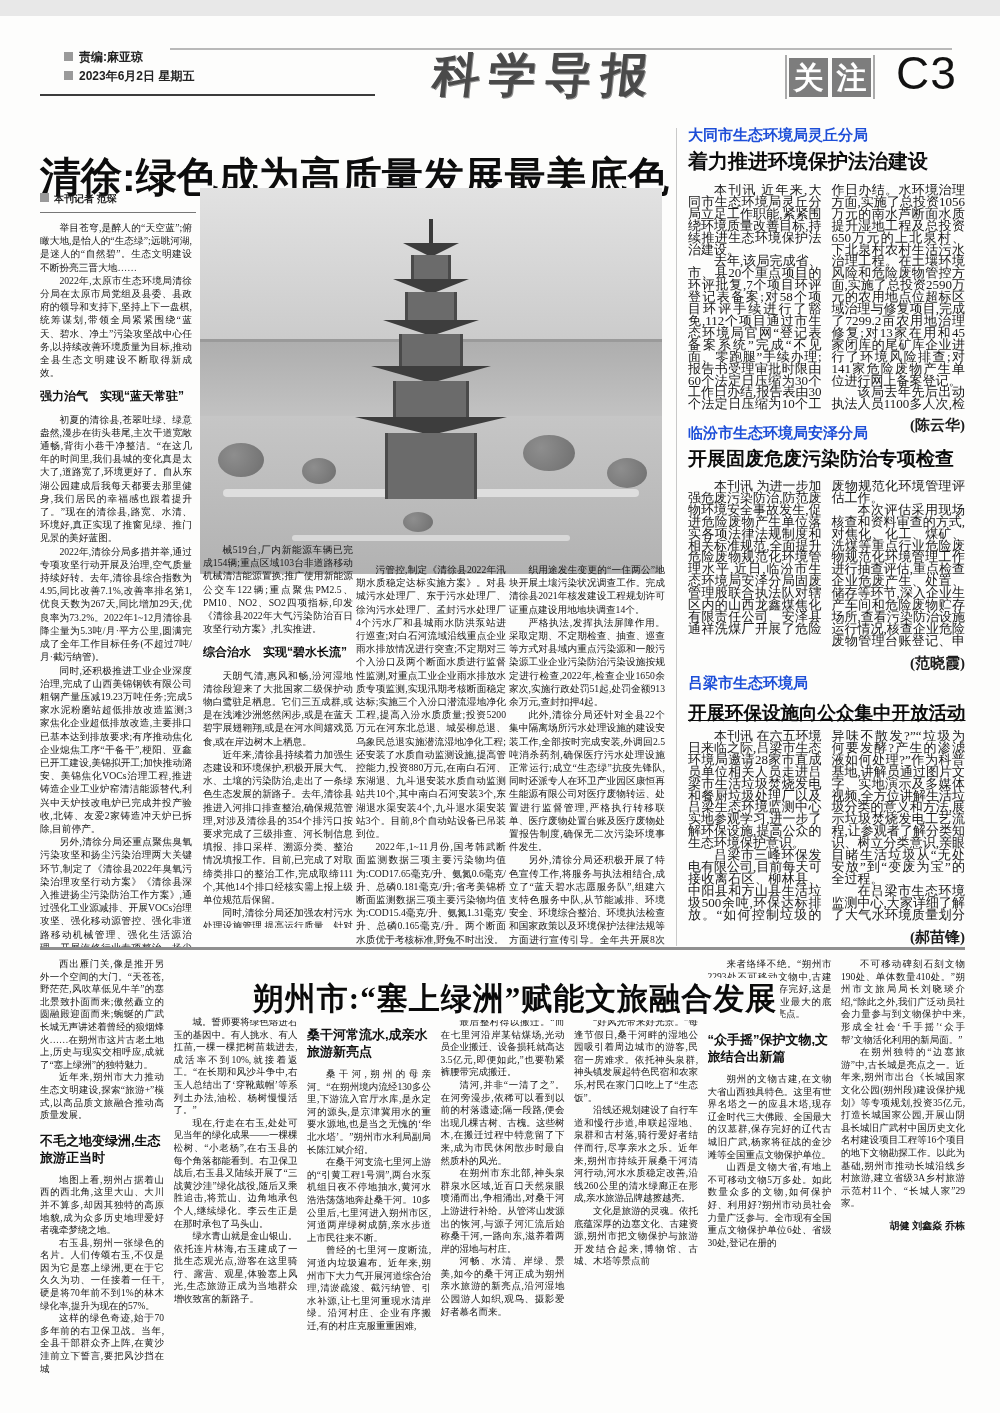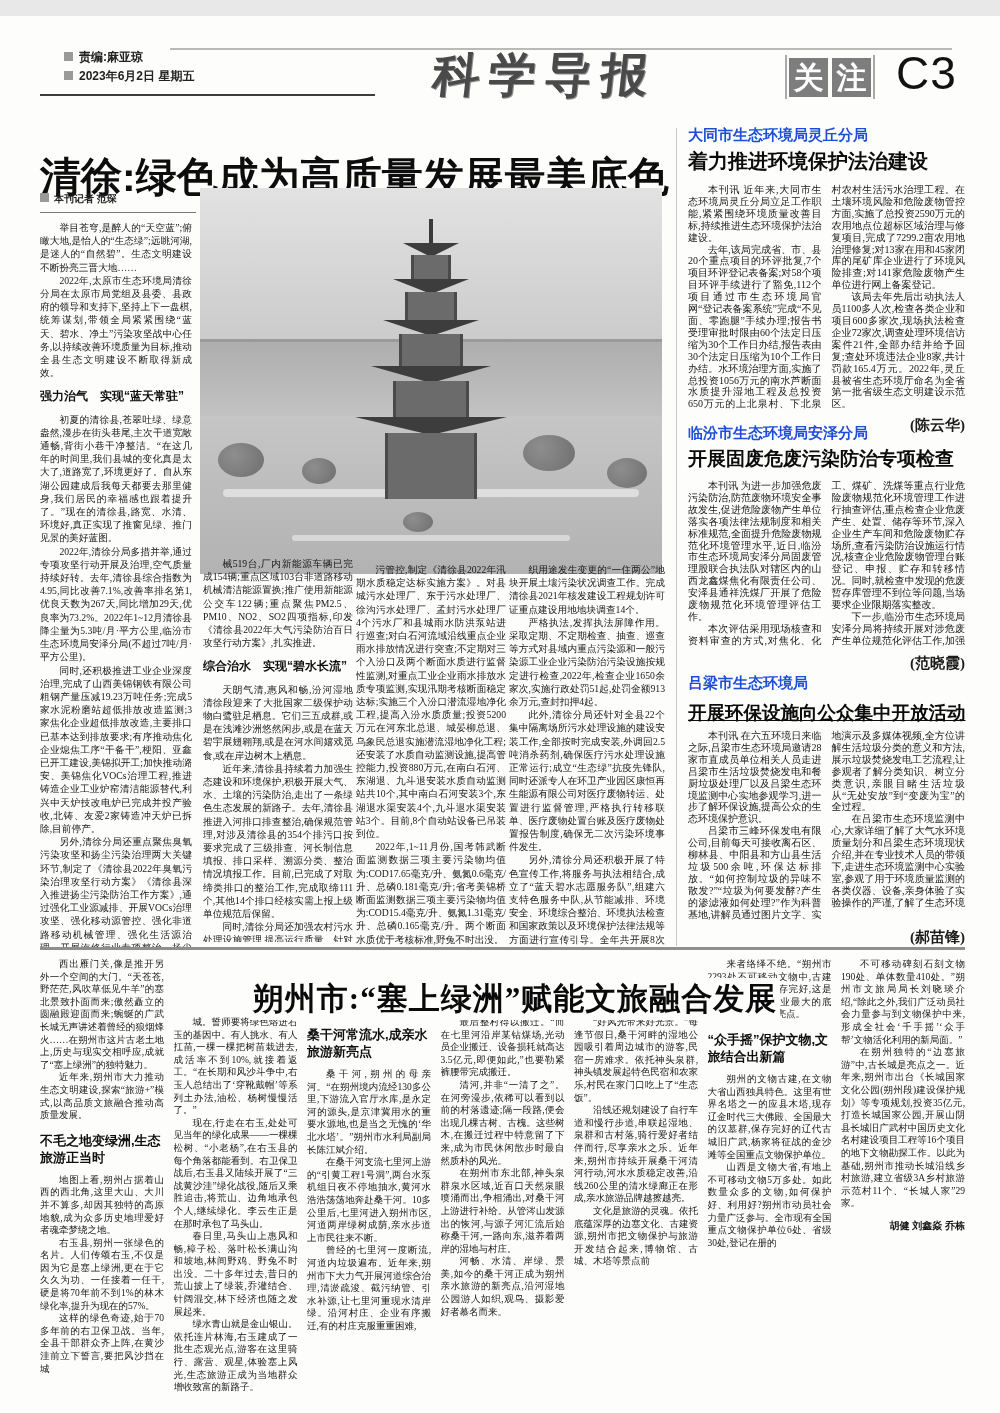--- a/index.html
+++ b/index.html
@@ -43,21 +43,21 @@
   .pg-body{position:absolute;left:50%;transform:translateX(-50%);background:#6b6b6b;border-left:3px solid #4a4a4a;border-right:3px solid #4a4a4a;}
   .news p{margin:0;text-indent:2em;text-align:justify;}
   .mcol{position:absolute;overflow:hidden;font-size:9.7px;line-height:13.2px;color:#161616;}
   .mcol .sub{font-family:"Liberation Sans","DejaVu Sans",sans-serif;font-size:12px;font-weight:bold;
              margin:11px 0 9px;text-indent:0;color:#0f0f0f;}
   
   .rail{position:absolute;left:688px;top:110px;width:277px;height:822px;}
   .kicker{position:absolute;font-family:"Liberation Sans",sans-serif;font-weight:bold;font-size:15px;color:#1d4ed8;}
   .rhl{position:absolute;font-family:"Liberation Sans","DejaVu Sans",sans-serif;font-weight:bold;color:#0c0c0c;white-space:nowrap;}
   .rbody{position:absolute;width:277px;column-count:2;column-gap:10px;column-fill:auto;overflow:hidden;
-         font-size:10px;line-height:11.9px;color:#161616;}
+         font-size:13px;line-height:11.9px;color:#161616;}
   .rsig{position:absolute;width:277px;text-align:right;font-weight:bold;font-size:15px;}
   
   .thick-rule{position:absolute;left:40px;top:931px;width:925px;height:3px;background:#8f8f8f;}
   .bottom{position:absolute;left:40px;top:942px;width:925px;height:462px;}
   .bt-hl{position:absolute;left:210px;top:-6px;width:530px;background:#fdfdfc;text-align:center;
          font-family:"Liberation Serif","DejaVu Serif",serif;font-weight:bold;font-size:31px;
          letter-spacing:1px;color:#0a0a0a;white-space:nowrap;z-index:2;}
   .bcols{position:absolute;left:0;top:0;width:925px;height:462px;display:flex;justify-content:space-between;}
   .bcol{width:124px;height:462px;overflow:hidden;font-size:9.5px;line-height:12.6px;color:#161616;}
   .bcol.pad{padding-top:58px;height:404px;}
@@ -117,25 +117,25 @@
       <div class="tree" style="left:70%;top:64%;width:52px;height:36px;"></div>
       <div class="tree" style="left:88%;top:70%;width:40px;height:30px;"></div>
       <div class="tree" style="left:44%;top:84%;width:30px;height:20px;"></div>
     </div>
 
     <div class="mcol" style="left:0;top:95px;width:152px;height:727px;">
         <p>举目苍穹,是醉人的“天空蓝”;俯瞰大地,是怡人的“生态绿”;远眺河湖,是迷人的“自然碧”。生态文明建设不断扮亮三晋大地……</p>
         <p>2022年,太原市生态环境局清徐分局在太原市局党组及县委、县政府的领导和支持下,坚持上下一盘棋,统筹谋划,带领全局紧紧围绕“蓝天、碧水、净土”污染攻坚战中心任务,以持续改善环境质量为目标,推动全县生态文明建设不断取得新成效。</p>
         <h3 class="sub">强力治气　实现“蓝天常驻”</h3>
         <p>初夏的清徐县,苍翠吐绿、绿意盎然,漫步在街头巷尾,主次干道宽敞通畅,背街小巷干净整洁。“在这几年的时间里,我们县城的变化真是太大了,道路宽了,环境更好了。自从东湖公园建成后我每天都要去那里健身,我们居民的幸福感也跟着提升了。”现在的清徐县,路宽、水清、环境好,真正实现了推窗见绿、推门见景的美好蓝图。</p>
-        <p>2022年,清徐分局多措并举,通过专项攻坚行动开展及治理,空气质量持续好转。去年,清徐县综合指数为4.95,同比改善7.1%,改善率排名第1,优良天数为267天,同比增加29天,优良率为73.2%。2022年1~12月清徐县降尘量为5.3吨/月·平方公里,临汾市生态环境局安泽分局(不超过7吨/月·平方公里)。</p>
+        <p>2022年,清徐分局多措并举,通过专项攻坚行动开展及治理,空气质量持续好转。去年,清徐县综合指数为4.95,同比改善7.1%,改善率排名第1,优良天数为267天,同比增加29天,优良率为73.2%。2022年1~12月清徐县降尘量为5.3吨/月·平方公里,圆满完成了全年工作目标任务(不超过7吨/月·截污纳管)。</p>
         <p>同时,还积极推进工业企业深度治理,完成了山西美锦钢铁有限公司粗钢产量压减19.23万吨任务;完成5家水泥粉磨站超低排放改造监测;3家焦化企业超低排放改造,主要排口已基本达到排放要求;有序推动焦化企业熄焦工序“干备干”,梗阳、亚鑫已开工建设,美锦拟开工;加快推动潞安、美锦焦化VOCs治理工程,推进铸造企业工业炉窑清洁能源替代,利兴中天炉技改电炉已完成并投产验收,北铸、友爱2家铸造冲天炉已拆除,目前停产。</p>
         <p>另外,清徐分局还重点聚焦臭氧污染攻坚和扬尘污染治理两大关键环节,制定了《清徐县2022年臭氧污染治理攻坚行动方案》《清徐县深入推进扬尘污染防治工作方案》,通过强化工业源减排、开展VOCs治理攻坚、强化移动源管控、强化非道路移动机械管理、强化生活源治理、开展汽修行业专项整治、扬尘污染防治攻坚等7方面进行管控;并持续推进散煤清零攻坚。2022年,清徐县年农村地区清洁取暖计划改造625户,其中,“煤改电”30户,“煤改气”595户;基本实现平川地区的散煤清零工作;加大巩固“禁煤区”成果,建成区和已完成的清洁供暖改造农村已划定为“禁煤区”。</p>
       </div>
-    <div class="mcol" style="left:163px;top:431px;width:150px;height:385px;">
+    <div class="mcol" style="left:163px;top:417px;width:150px;height:385px;">
         <p>械519台,厂内新能源车辆已完成154辆;重点区域103台非道路移动机械清洁能源置换;推广使用新能源公交车122辆;重点聚焦PM2.5、PM10、NO2、SO2四项指标,印发《清徐县2022年大气污染防治百日攻坚行动方案》,扎实推进。</p>
         <h3 class="sub">综合治水　实现“碧水长流”</h3>
         <p>天朗气清,惠风和畅,汾河湿地清徐段迎来了大批国家二级保护动物白鹭驻足栖息。它们三五成群,或是在浅滩沙洲悠然闲步,或是在蓝天碧宇展翅翱翔,或是在河水间嬉戏觅食,或在岸边树木上栖息。</p>
         <p>近年来,清徐县持续着力加强生态建设和环境保护,积极开展大气、水、土壤的污染防治,走出了一条绿色生态发展的新路子。去年,清徐县推进入河排口排查整治,确保规范管理,对涉及清徐县的354个排污口按要求完成了三级排查、河长制信息填报、排口采样、溯源分类、整治情况填报工作。目前,已完成了对取缔类排口的整治工作,完成取缔111个,其他14个排口经核实需上报上级单位规范后保留。</p>
         <p>同时,清徐分局还加强农村污水处理设施管理,提高运行质量。针对全县25个农村一体化污水处理设施及6个污水泵站开展设施运行记录、用电、排水指标等开展巡检,确保稳定达标。还配套了7辆污水清运车对8座污水收集池内的生活污水拉运至就近污水处理厂进行处理后达标排放;加强汛期排</p>
       </div>
     <div class="mcol" style="left:316px;top:437px;width:150px;height:385px;">
         <p>污管控,制定《清徐县2022年汛期水质稳定达标实施方案》。对县城污水处理厂、东于污水处理厂、徐沟污水处理厂、孟封污水处理厂4个污水厂和县城雨水防洪泵站进行巡查;对白石河流域沿线重点企业雨水排放情况进行突查;不定期对三个入汾口及两个断面水质进行监督性监测,对重点工业企业雨水排放水质专项监测,实现汛期考核断面稳定达标;实施三个入汾口潜流湿地净化工程,提高入汾水质质量;投资5200万元在河东北总退、城晏柳总退、乌象民总退实施潜流湿地净化工程;还安装了水质自动监测设施,提高管控能力,投资880万元,在南白石河、东湖退、九斗退安装水质自动监测站共10个,其中南白石河安装3个,东湖退水渠安装4个,九斗退水渠安装站3个。目前,8个自动站设备已吊装到位。</p>
         <p>2022年,1~11月份,国考韩武断面监测数据三项主要污染物均值为:COD17.65毫克/升、氨氮0.6毫克/升、总磷0.181毫克/升;省考美锦桥断面监测数据三项主要污染物均值为:COD15.4毫克/升、氨氮1.31毫克/升、总磷0.165毫克/升。两个断面水质优于考核标准,野兔不时出没。</p>
       </div>
@@ -186,21 +186,20 @@
           <p>西出雁门关,像是推开另外一个空间的大门。“天苍苍,野茫茫,风吹草低见牛羊”的塞北景致扑面而来;傲然矗立的圆融殿迎面而来;蜿蜒的广武长城无声讲述着曾经的狼烟烽火……在朔州市这片古老土地上,历史与现实交相呼应,成就了“塞上绿洲”的独特魅力。</p>
           <p>近年来,朔州市大力推动生态文明建设,探索“旅游+”模式,以高品质文旅融合推动高质量发展。</p>
           <h3 class="sub">不毛之地变绿洲,生态旅游正当时</h3>
           <p>地图上看,朔州占据着山西的西北角,这里大山、大川并不算多,却因其独特的高原地貌,成为众多历史地理爱好者魂牵梦绕之地。</p>
           <p>右玉县,朔州一张绿色的名片。人们传颂右玉,不仅是因为它是塞上绿洲,更在于它久久为功、一任接着一任干,硬是将70年前不到1%的林木绿化率,提升为现在的57%。</p>
           <p>这样的绿色奇迹,始于70多年前的右卫保卫战。当年,全县干部群众齐上阵,在黄沙洼前立下誓言,要把风沙挡在城</p>
         </div>
       <div class="bcol pad">
           <p>城。誓师要将绿色熔进右玉的基因中。有人挑水、有人扛苗,一棵一棵把树苗栽进去,成活率不到10%,就接着返工。“在长期和风沙斗争中,右玉人总结出了‘穿靴戴帽’等系列土办法,油松、杨树慢慢活了。”</p>
           <p>现在,行走在右玉,处处可见当年的绿化成果——一棵棵松树、“小老杨”,在右玉县的每个角落都能看到。右卫保卫战后,右玉县又陆续开展了“三战黄沙洼”绿化战役,随后又乘胜追击,将荒山、边角地承包个人,继续绿化。李云生正是在那时承包了马头山。</p>
-          <p>春日里,马头山上惠风和畅,樟子松、落叶松长满山沟和坡地,林间野鸡、野兔不时出没。二十多年过去,昔日的荒山披上了绿装,乔灌结合、针阔混交,林下经济也随之发展起来。</p>
           <p>绿水青山就是金山银山。依托连片林海,右玉建成了一批生态观光点,游客在这里骑行、露营、观星,体验塞上风光,生态旅游正成为当地群众增收致富的新路子。</p>
         </div>
       <div class="bcol pad">
           <h3 class="sub">桑干河常流水,成亲水旅游新亮点</h3>
           <p>桑干河,朔州的母亲河。“在朔州境内流经130多公里,下游流入官厅水库,是永定河的源头,是京津冀用水的重要水源地,也是当之无愧的‘华北水塔’。”朔州市水利局副局长陈江斌介绍。</p>
           <p>在桑干河支流七里河上游的“引黄工程1号洞”,两台水泵机组日夜不停地抽水,黄河水浩浩荡荡地奔赴桑干河。10多公里后,七里河进入朔州市区,河道两岸绿树成荫,亲水步道上市民往来不断。</p>
           <p>曾经的七里河一度断流,河道内垃圾遍布。近年来,朔州市下大力气开展河道综合治理,清淤疏浚、截污纳管、引水补源,让七里河重现水清岸绿。沿河村庄、企业有序搬迁,有的村庄克服重重困难,</p>
         </div>
       <div class="bcol pad">
           <p>最后整村得以搬迁。“而在七里河沿岸某钻煤场,光动员企业搬迁、设备损耗就高达3.5亿元,即便如此,”也要勒紧裤腰带完成搬迁。</p>

